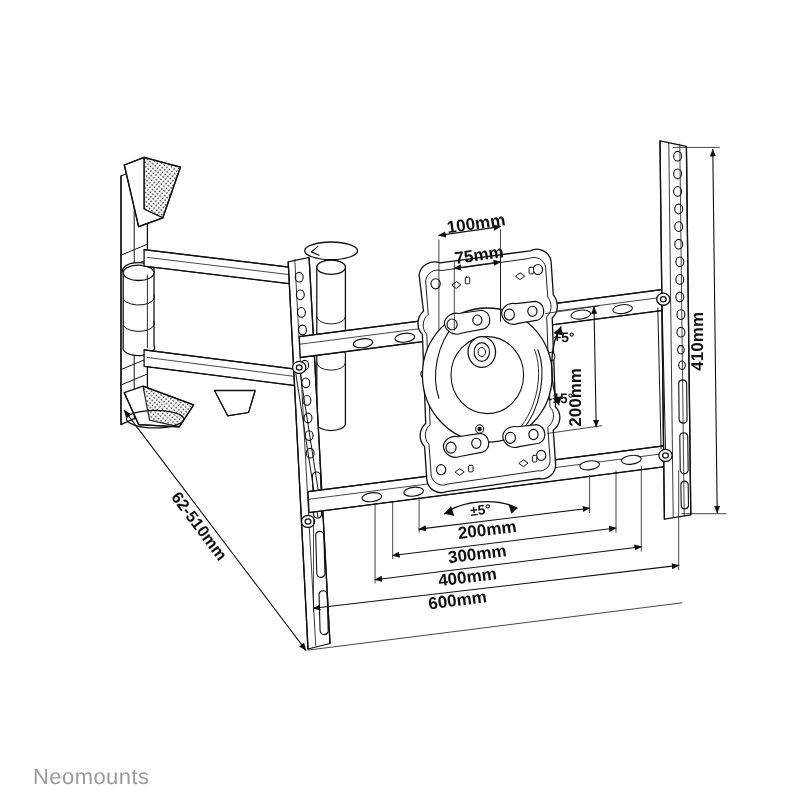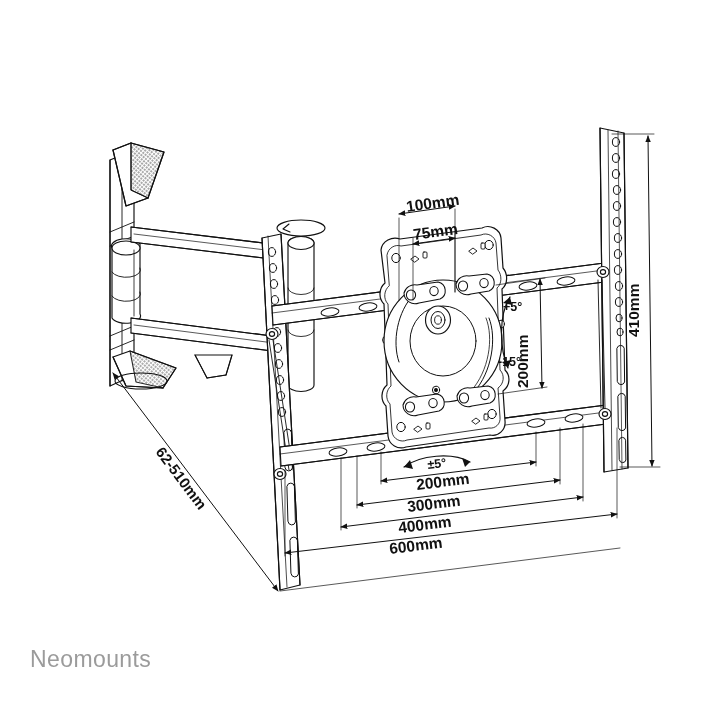--- a/index.html
+++ b/index.html
@@ -28,23 +28,23 @@
     position: absolute;
     left: 0;
     top: 0;
     width: 724px;
     height: 724px;
     display: block;
   }
   .brand {
     position: absolute;
     left: 30px;
-    top: 646px;
+    top: 696px;
     font-family: "Liberation Sans", sans-serif;
-    font-size: 23px;
+    font-size: 20px;
     letter-spacing: 0.4px;
     color: #9b9b9b;
     user-select: none;
     white-space: nowrap;
   }
   svg text {
     font-family: "Liberation Sans", sans-serif;
     font-weight: bold;
     fill: #111111;
   }

